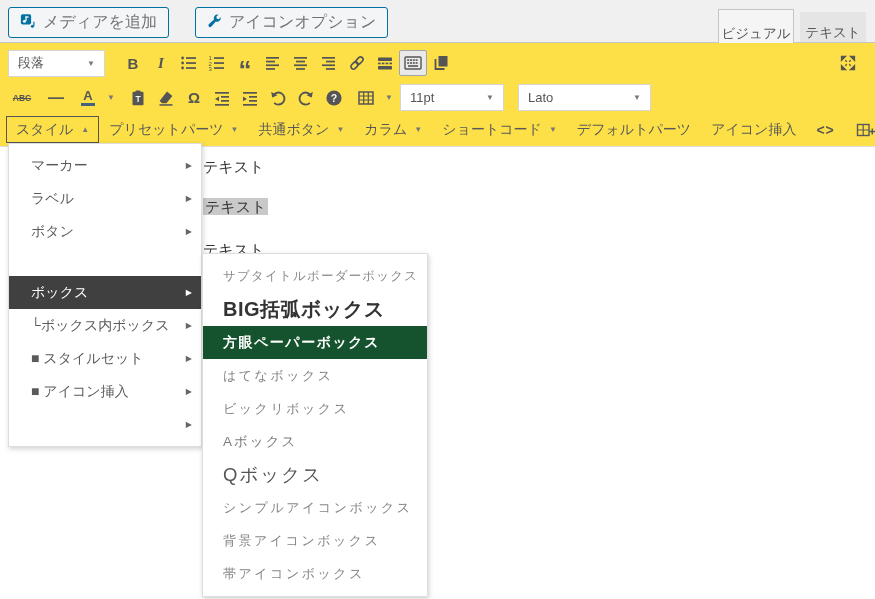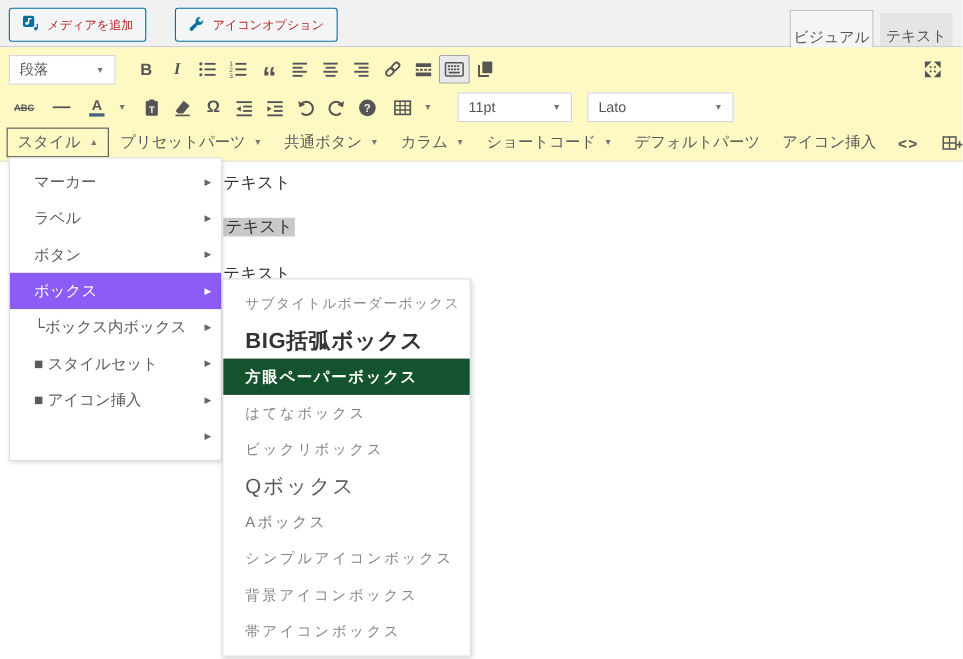--- a/index.html
+++ b/index.html
@@ -12,46 +12,46 @@
     color: #555;
   }
 
   
   .topbar { position:absolute; left:0; top:0; width:100%; height:42px; }
   .top-buttons { position:absolute; left:8px; top:7px; display:flex; gap:26px; }
   .btn-secondary {
     display:inline-flex; align-items:center; gap:7px;
     height:31px; padding:0 11px;
     background:#f3f5f6; border:1px solid #0071a1; border-radius:3px;
-    color:#b91c1c; font-size:11px; cursor:pointer; white-space:nowrap;
+    color:#737373; font-size:16px; cursor:pointer; white-space:nowrap;
   }
   .tab { position:absolute; display:flex; align-items:flex-end; justify-content:center;
          font-size:13.5px; color:#555; cursor:pointer; }
   .tab-visual { top:9px; right:81px; width:76px; height:34px;
     background:#f5f5f5; border:1px solid #c5c5c5; border-bottom:none; z-index:4; }
   .tab-text { top:12px; right:9px; width:66px; height:30px; background:#e5e5e5; }
 
   
   .editor-wrap { position:absolute; left:0; top:42px; width:875px; height:557px;
     background:#fff; border-top:1px solid #c5c5c5; }
-  .toolbar-grp { background:#fef9c3; border-bottom:1px solid #dedede; padding-bottom:2px; }
+  .toolbar-grp { background:#fde047; border-bottom:1px solid #dedede; padding-bottom:2px; }
   .trow { display:flex; align-items:center; padding-left:8px; }
   .row1 { height:37px; padding-top:3px; }
   .row2 { height:35px; }
   .row3 { height:29px; font-size:14px; color:#595959; }
 
   .ibtn { min-width:28px; height:26px; display:flex; align-items:center; justify-content:center;
           color:#555; cursor:pointer; flex:0 0 auto; }
   .ibtn svg { display:block; }
   .pressed { border:1px solid #a0a5aa; background:#e9e9ea; border-radius:2px; }
 
   .mce-select { background:#fff; border:1px solid #d5d5d5; height:27px;
     display:flex; align-items:center; padding:0 9px; font-size:13px; color:#555; cursor:pointer; }
   .sel-paragraph { width:97px; margin-right:14px; }
-  .sel-fontsize  { width:104px; margin-left:20px;justify-content:center; }
+  .sel-fontsize  { width:104px; margin-left:4px;justify-content:center; }
   .sel-fontfamily{ width:133px; margin-left:14px; }
   .sel-caret { margin-left:auto; font-size:8px; color:#777; }
 
   .quote-glyph { font-size:26px; font-weight:bold; line-height:10px; transform:translateY(7px); }
   .strike-glyph { font-size:8.5px; font-weight:bold; text-decoration:line-through;text-align:right; }
   .hr-glyph { font-size:16px; font-weight:bold; }
   .fc-wrap { display:flex; flex-direction:column; align-items:center; line-height:1; }
   .fc-a { font-size:13px; font-weight:bold; color:#555; }
   .fc-bar { width:14px; height:3px; background:#44617e; margin-top:1px; }
   .mini-caret { font-size:8px; color:#777; margin-left:2px; }
@@ -66,21 +66,21 @@
   
   .para { position:absolute; left:203px; font-size:15px; line-height:19px; color:#333; z-index:1; }
   .hl { background:#c9c9c9; padding:0 2px; }
 
   
   .menu { position:absolute; left:8px; top:143px; width:194px; z-index:5;
     background:#fff; border:1px solid #ddd; box-shadow:1px 2px 5px rgba(0,0,0,.18); padding:5px 0; }
   .menu-item { height:33px; display:flex; align-items:center; padding:0 9px 0 22px;
     font-size:14px; color:#5a5a5a; cursor:pointer; white-space:nowrap; }
   .menu-item .arr { margin-left:auto; font-size:8px; color:#666; }
-  .menu-item.selected { background:#8b5cf6; color:#fff; }
+  .menu-item.selected { background:#404040; color:#fff;margin-top:28px; }
   .menu-item.selected .arr { color:#fff; }
 
   
   .submenu { position:absolute; left:202px; top:253px; width:226px; z-index:6;
     background:#fff; border:1px solid #ddd; box-shadow:1px 2px 5px rgba(0,0,0,.18); padding:6px 0; }
   .sub-item { height:33px; display:flex; align-items:center; padding:0 8px 0 20px;
     cursor:pointer; white-space:nowrap; }
   .s0 { font-size:12.5px; color:#8b8b8b; letter-spacing:1.2px; }
   .s1 { font-size:20px; color:#333; font-weight:bold; letter-spacing:.5px; }
   .s2 { background:#14532d; color:#fff; font-size:14px; font-weight:bold; letter-spacing:1.5px; }
@@ -417,26 +417,26 @@
   </div>
   <div class="sub-item s2">
     <span>方眼ペーパーボックス</span>
   </div>
   <div class="sub-item s3">
     <span>はてなボックス</span>
   </div>
   <div class="sub-item s4">
     <span>ビックリボックス</span>
   </div>
+  <div class="sub-item s6">
+    <span>Aボックス</span>
+  </div>
   <div class="sub-item s5">
     <span>Qボックス</span>
   </div>
-  <div class="sub-item s6">
-    <span>Aボックス</span>
-  </div>
   <div class="sub-item s7">
     <span>シンプルアイコンボックス</span>
   </div>
   <div class="sub-item s8">
     <span>背景アイコンボックス</span>
   </div>
   <div class="sub-item s9">
     <span>帯アイコンボックス</span>
   </div>
 </div>

